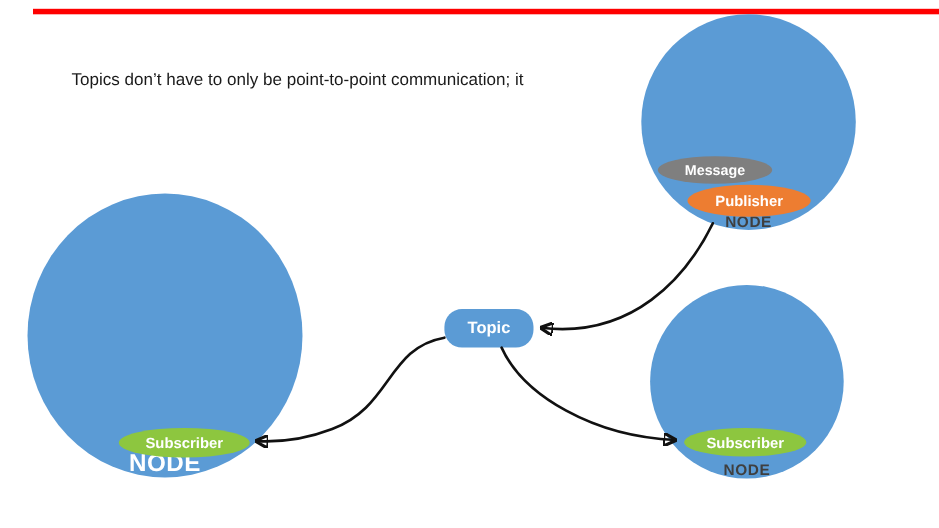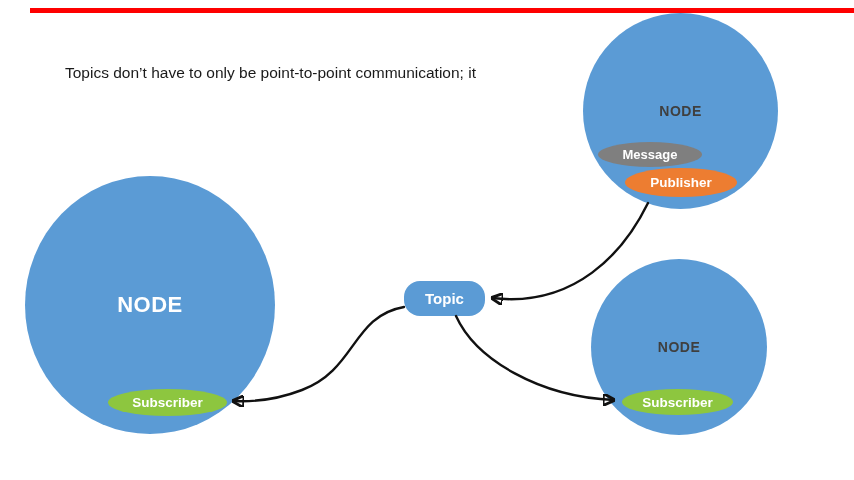--- a/index.html
+++ b/index.html
@@ -12,21 +12,21 @@
     position:absolute;top:8px;left:30px;right:0;height:5px;
     background:var(--top-bar-red,#fe0000);
   }
   .caption{
     position:absolute;left:65px;top:60px;width:430px;
     font-size:15.5px;line-height:26px;color:var(--caption-text,#1a1a1a);
   }
   .circle{
     position:absolute;border-radius:50%;
     background:var(--node-blue,#5b9bd5);
-    display:flex;align-items:center;justify-content:center;
+    display:flex;align-items:flex-end;justify-content:center;
   }
   .circle.left-node{left:25px;top:176px;width:250px;height:258px;}
   .circle.top-right-node{left:583px;top:13px;width:195px;height:196px;}
   .circle.bottom-right-node{left:591px;top:259px;width:176px;height:176px;}
   .node-label{font-weight:bold;letter-spacing:0.5px;}
   .node-label.big{color:#ffffff;font-size:22px;}
   .node-label.small{color:var(--node-text-dark,#3f3f3f);font-size:14px;}
   .pill{
     position:absolute;border-radius:50%;
     display:flex;align-items:center;justify-content:center;

